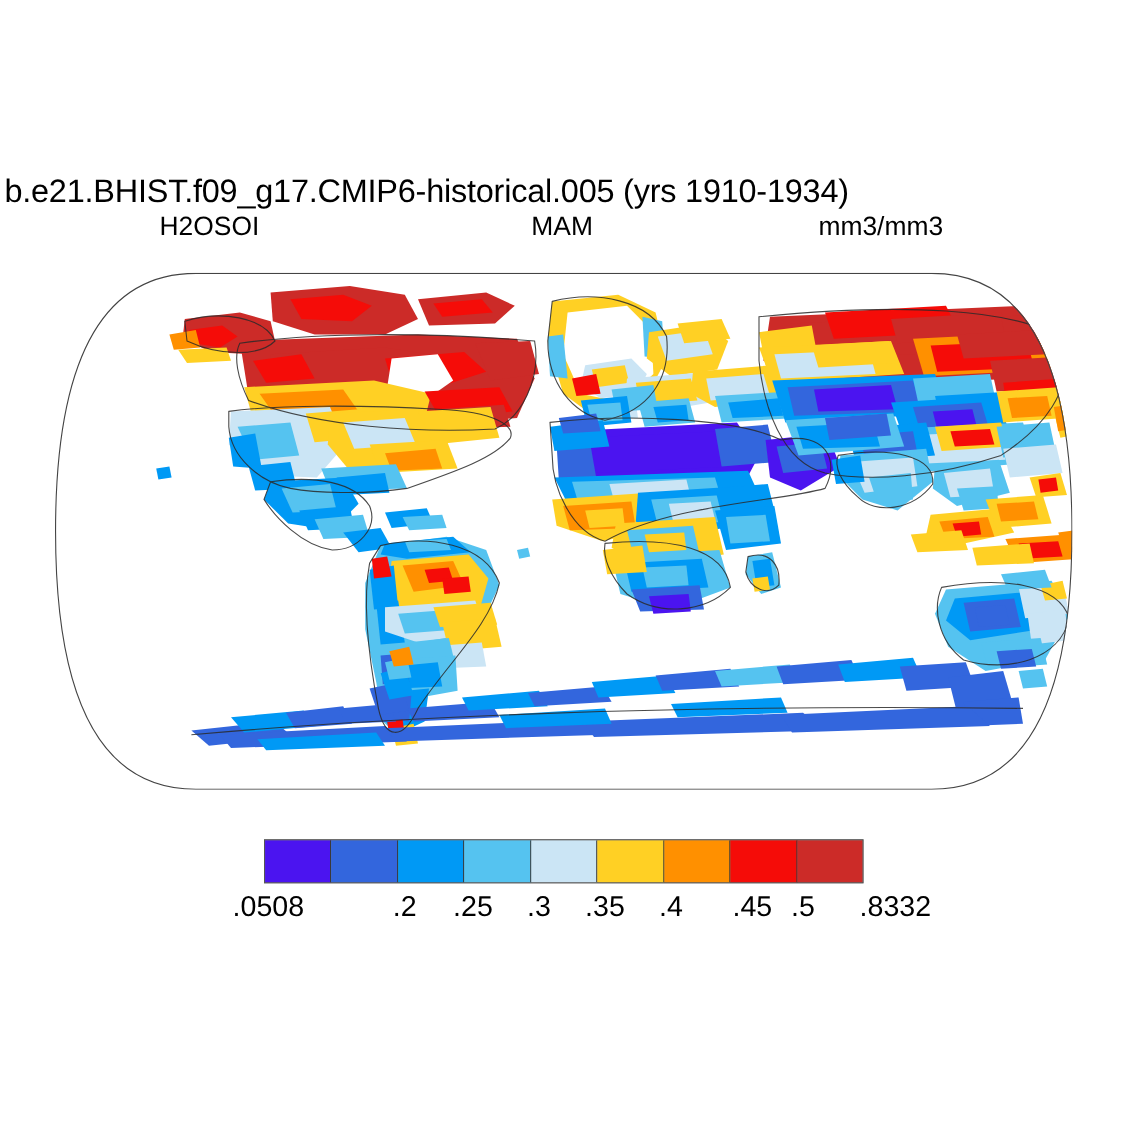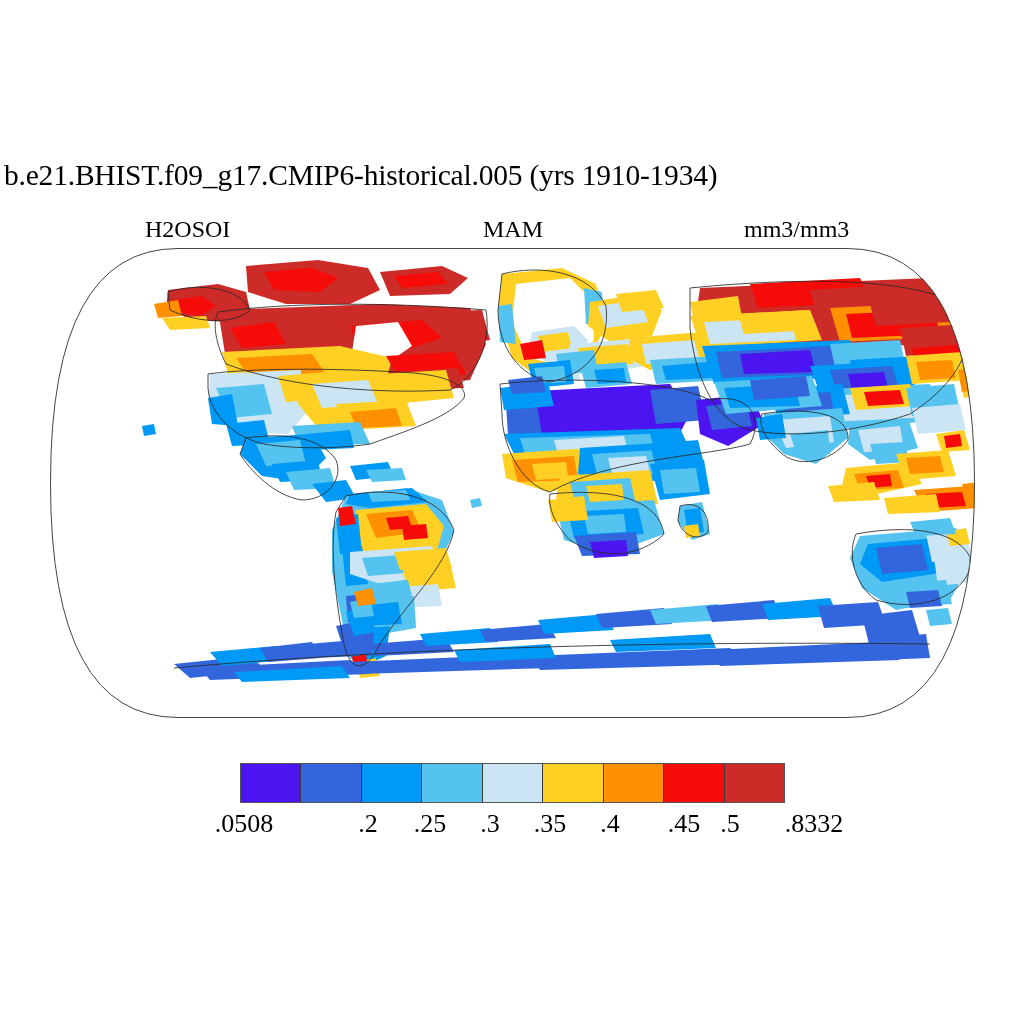--- a/index.html
+++ b/index.html
@@ -5,32 +5,32 @@
 <style>
   html,body{margin:0;padding:0;}
   body{
     width:1024px;height:1024px;
     background:#ffffff;
     font-family:"Liberation Sans", sans-serif;
     color:#000000;
     overflow:hidden;
     position:relative;
   }
-  #figure{position:absolute;left:0;top:0;width:1024px;height:1024px;font-family:Liberation Serif, serif;}
+  #figure{position:absolute;left:0;top:0;width:1024px;height:1024px;}
 
   
   #main-title{
     position:absolute; left:4px; top:157px;
     width:1016px; height:36px;
     font-size:29.5px; line-height:36px;
     letter-spacing:-0.2px;
     white-space:nowrap;
   }
   .subtitle{
-    position:absolute; top:215px;
+    position:absolute; top:193px;
     font-size:24px; line-height:28px;
     white-space:nowrap;
   }
   #sub-left{left:145px;}
   #sub-center{left:483px;}
   #sub-right{left:744px;}
 
   
   #map-area{
     position:absolute; left:50px; top:248px;

